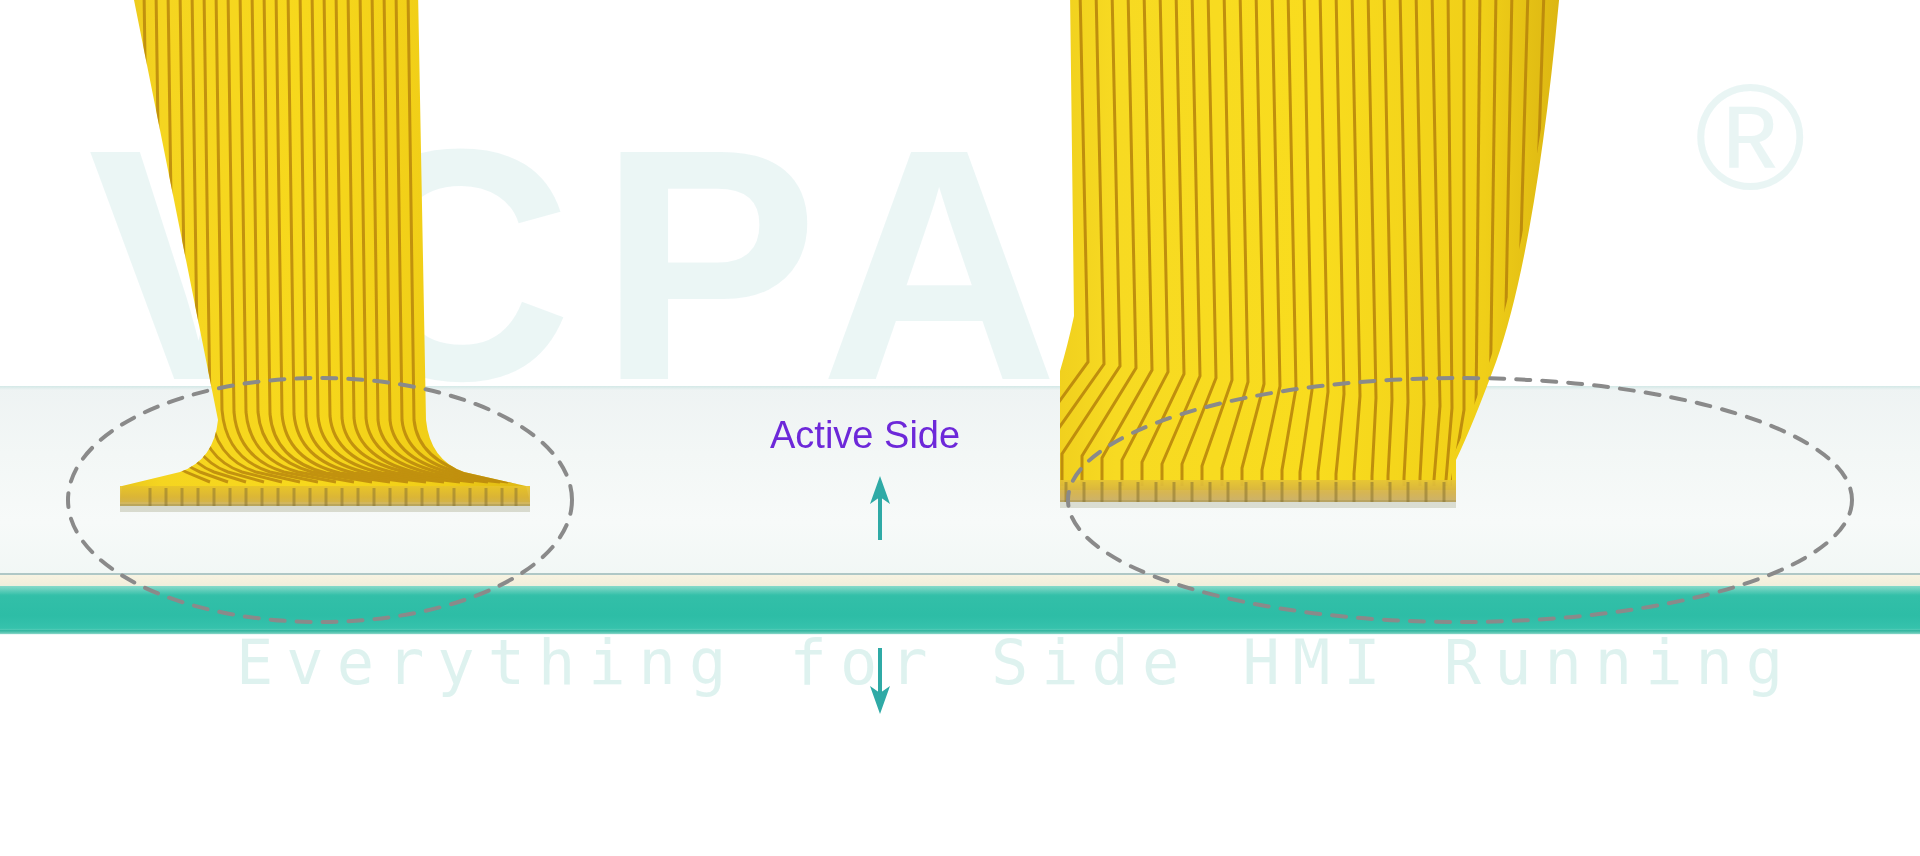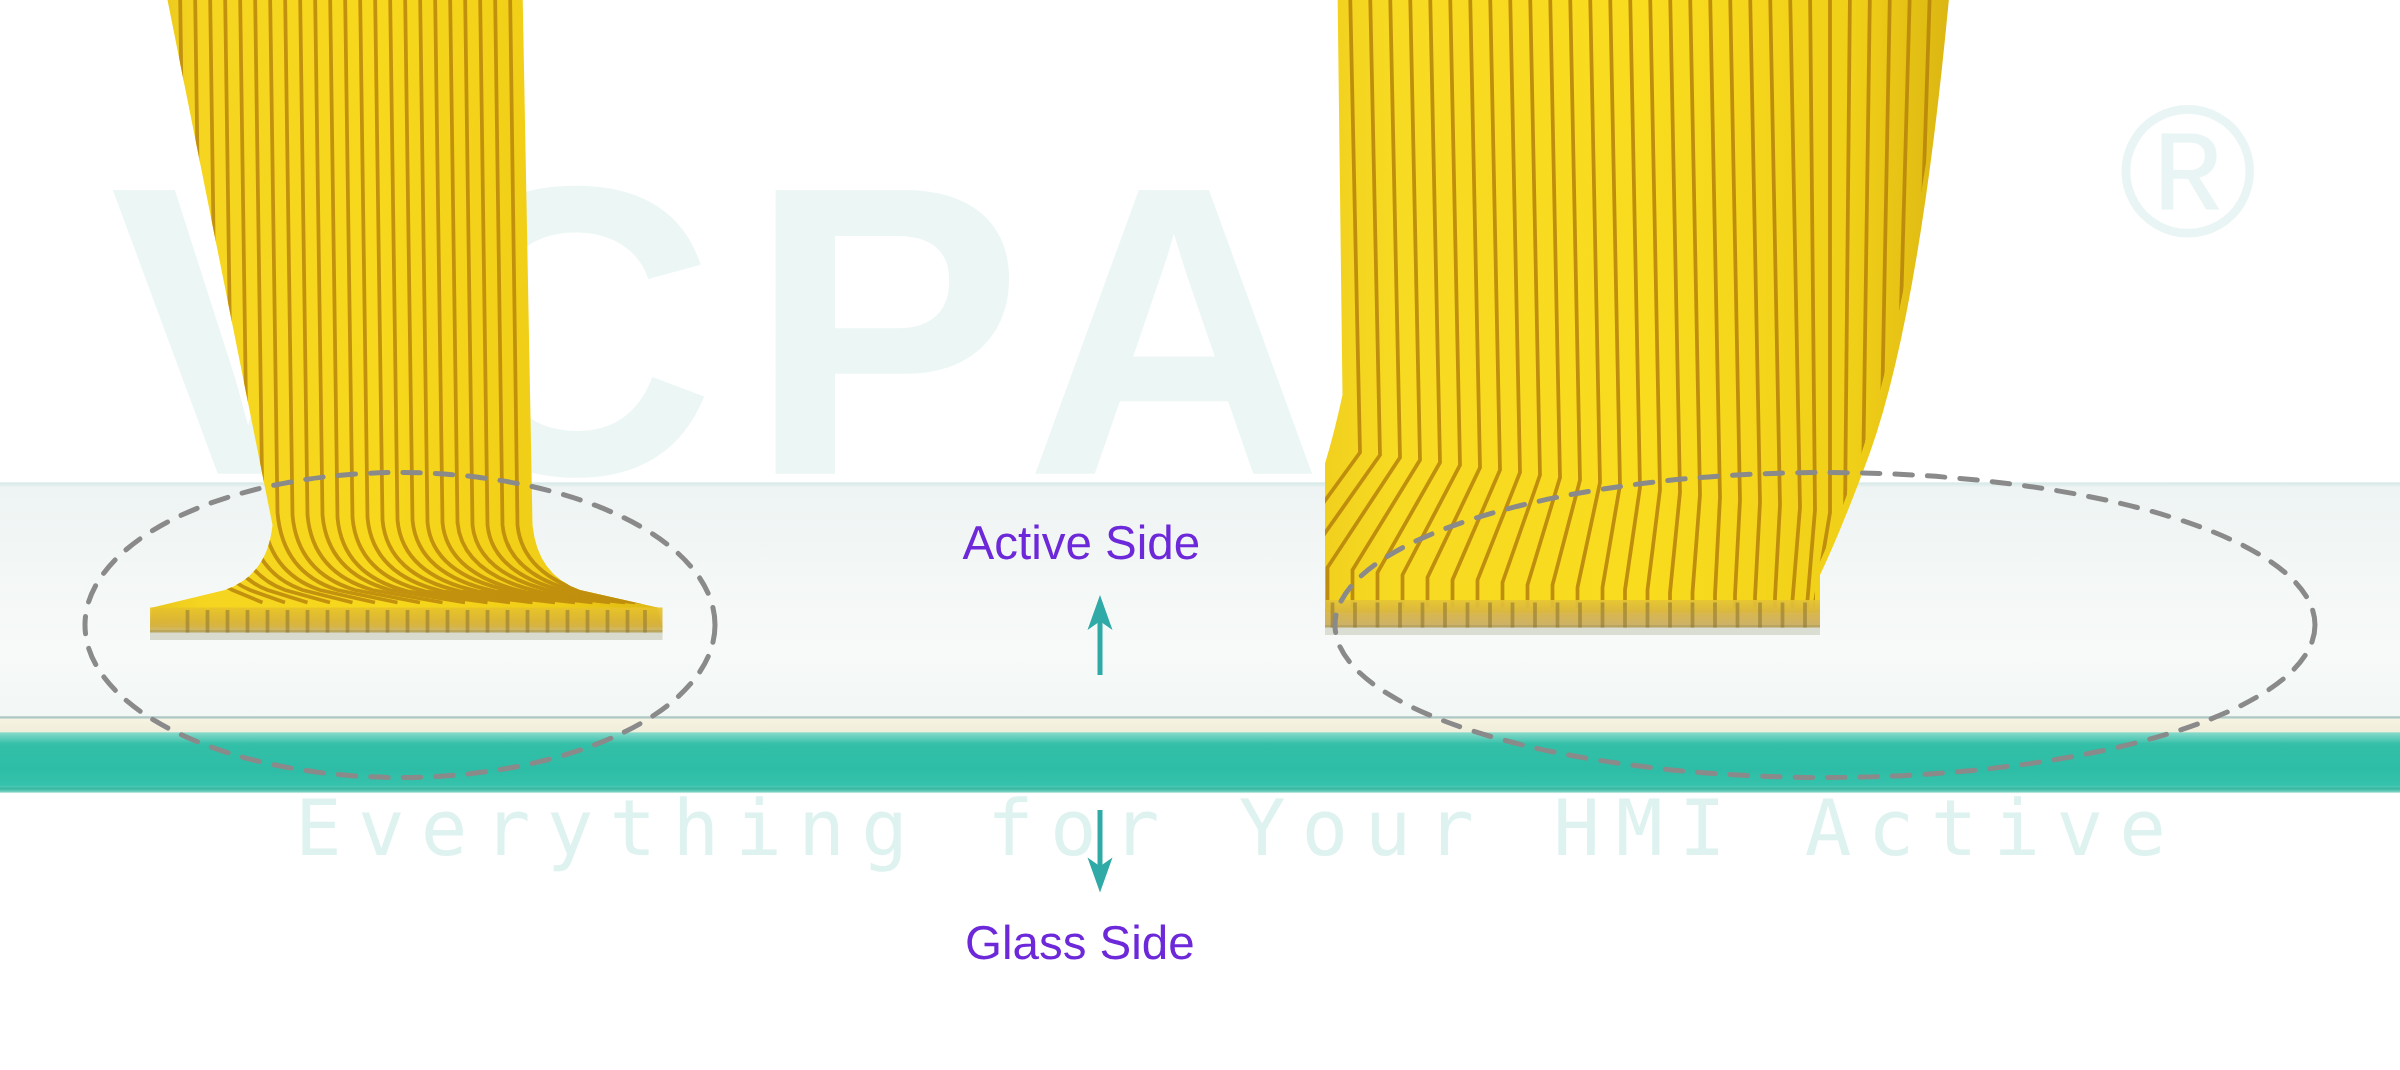--- a/index.html
+++ b/index.html
@@ -111,21 +111,21 @@
   </div>
 
   <div class="panel-right-light"></div>
   <div class="panel-top"></div>
   <div class="panel-hair"></div>
   <div class="panel-cream"></div>
   <div class="panel-glass"></div>
   <div class="panel-glass-gloss"></div>
   <div class="panel-glass-edge"></div>
 
-  <div class="wm-sub" style="z-index:7;">Everything for Your HMI Active</div>
+  <div class="wm-sub" style="z-index:7;">Everything for Side HMI Running</div>
 
   <div class="cable" style="left:60px;top:-10px;">
     <svg width="560" height="620" viewBox="0 0 560 620">
       <defs>
         <linearGradient id="lgBody" x1="0" y1="0" x2="1" y2="0">
           <stop offset="0" stop-color="#e9c61c"></stop>
           <stop offset=".10" stop-color="#f5d520"></stop>
           <stop offset=".45" stop-color="#f7d81c"></stop>
           <stop offset=".80" stop-color="#f0cd17"></stop>
           <stop offset="1" stop-color="#ddb713"></stop>
@@ -316,15 +316,14 @@
         <path d="M20,6 L30,34 L20,27 L10,34 Z" fill="#2faaa6"></path>
       </g>
 
       <g>
         <line x1="20" y1="178" x2="20" y2="232" stroke="#2faaa6" stroke-width="4"></line>
         <path d="M20,244 L10,216 L20,223 L30,216 Z" fill="#2faaa6"></path>
       </g>
     </svg>
   </div>
 
-  <div class="anno anno-label" id="label-glass">Glass Side</div>
 
 </div>
 
 </body></html>

